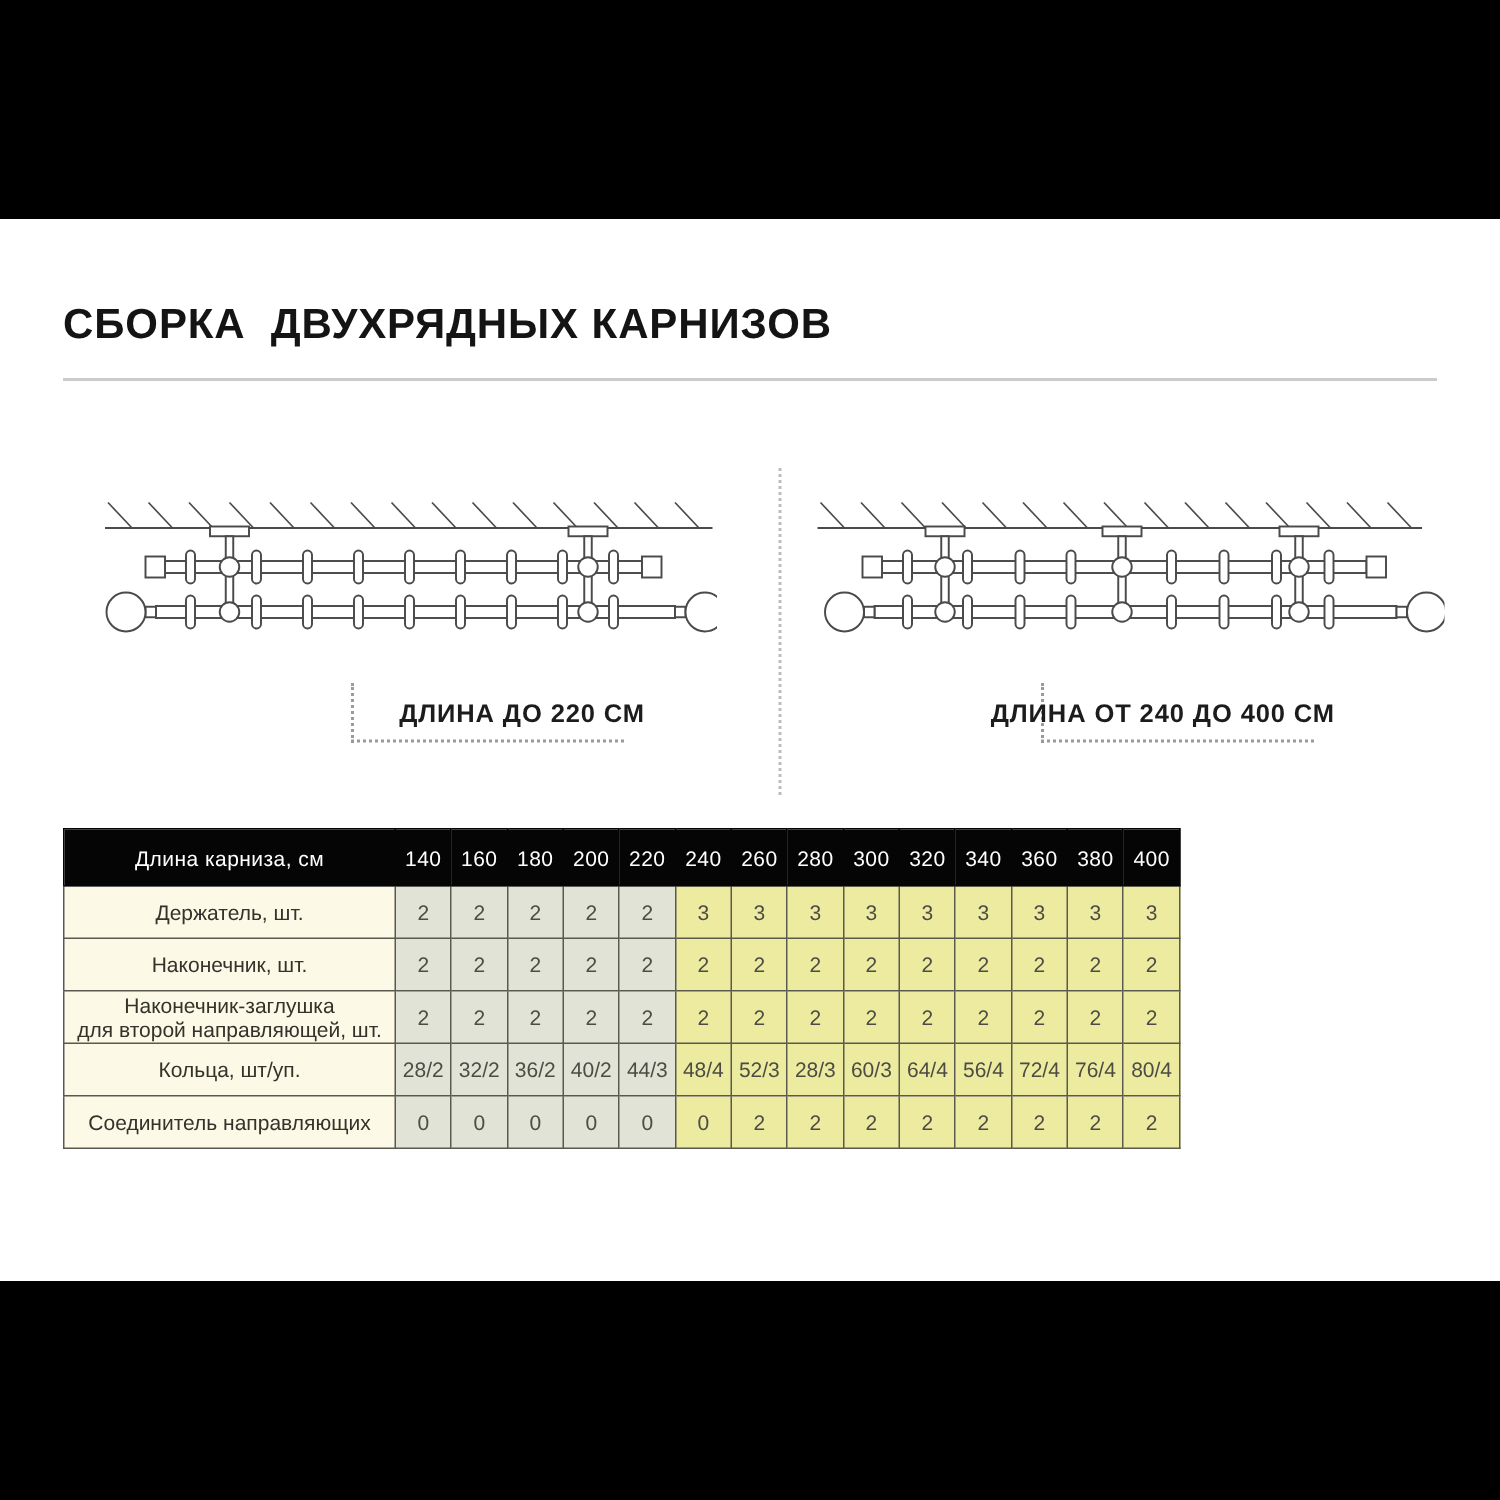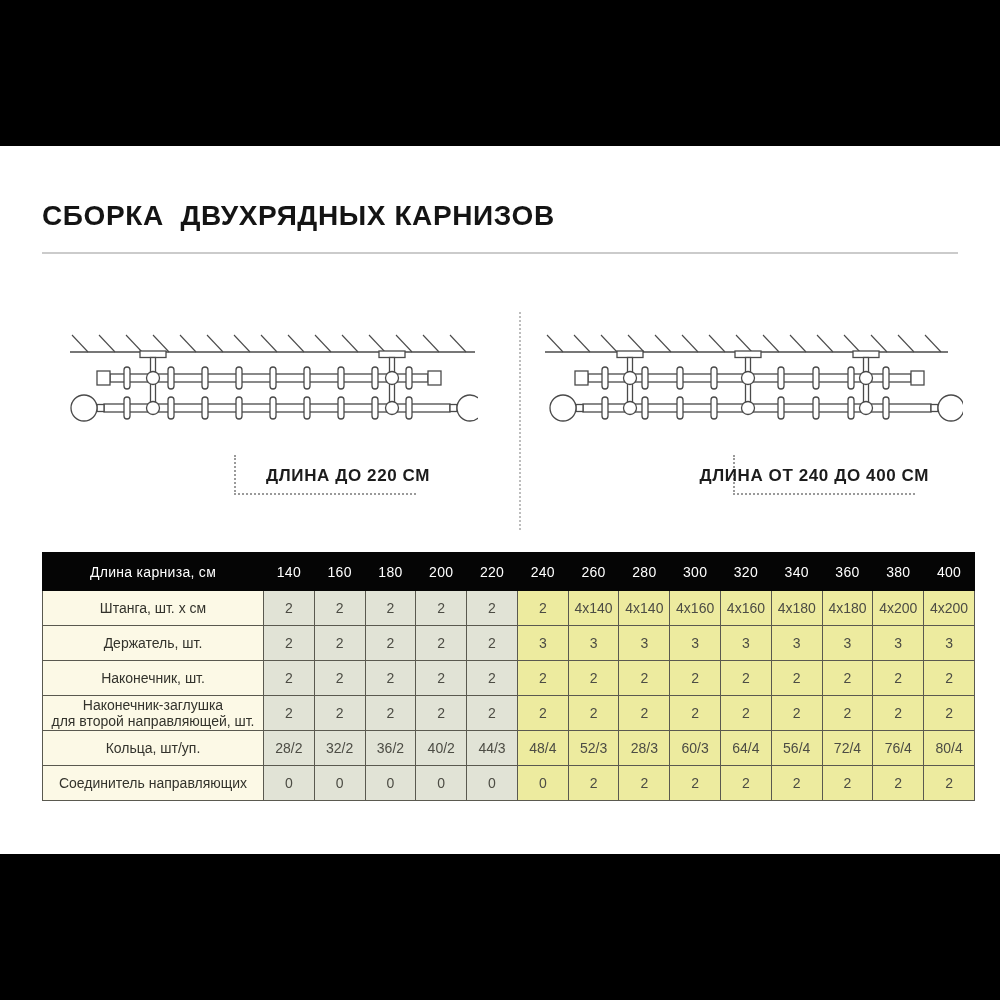--- a/index.html
+++ b/index.html
@@ -34,28 +34,28 @@
   }
 
   .caption-box{
     position:absolute;top:455px;width:182px;height:40px;
     border-left:2px dotted var(--dotted2,#9a9a9a);
     border-bottom:2px dotted var(--dotted2,#9a9a9a);
     display:flex;align-items:flex-end;justify-content:flex-end;
     padding-bottom:7px;box-sizing:border-box;
   }
   #caption-short-box{left:234px;}
-  #caption-long-box{left:733px;}
+  #caption-long-box{left:694px;}
   .caption-text{
     font-size:17px;font-weight:700;color:#1c1c1c;letter-spacing:.6px;
     white-space:nowrap;transform:translateX(14px);
   }
 
   #spec-table{
-    position:absolute;left:42px;top:552px;width:933px;
+    position:absolute;left:42px;top:552px;width:745px;
     border-collapse:collapse;table-layout:fixed;
     font-size:14px;
   }
   #spec-table th,#spec-table td{
     border:1px solid var(--border,#5a594f);
     text-align:center;vertical-align:middle;
     height:32px;padding:1px 2px;
   }
   #spec-table thead th{
     background:var(--header_bg,#050505);color:var(--header_text,#fff);
@@ -231,37 +231,20 @@
         <th>300</th>
         <th>320</th>
         <th>340</th>
         <th>360</th>
         <th>380</th>
         <th>400</th>
       </tr>
     </thead>
   <tbody id="spec-body">
       <tr>
-        <th>Штанга, шт. х см</th>
-        <td class="g1">2</td>
-        <td class="g1">2</td>
-        <td class="g1">2</td>
-        <td class="g1">2</td>
-        <td class="g1">2</td>
-        <td class="g2">2</td>
-        <td class="g2">4x140</td>
-        <td class="g2">4x140</td>
-        <td class="g2">4x160</td>
-        <td class="g2">4x160</td>
-        <td class="g2">4x180</td>
-        <td class="g2">4x180</td>
-        <td class="g2">4x200</td>
-        <td class="g2">4x200</td>
-      </tr>
-      <tr>
         <th>Держатель, шт.</th>
         <td class="g1">2</td>
         <td class="g1">2</td>
         <td class="g1">2</td>
         <td class="g1">2</td>
         <td class="g1">2</td>
         <td class="g2">3</td>
         <td class="g2">3</td>
         <td class="g2">3</td>
         <td class="g2">3</td>

